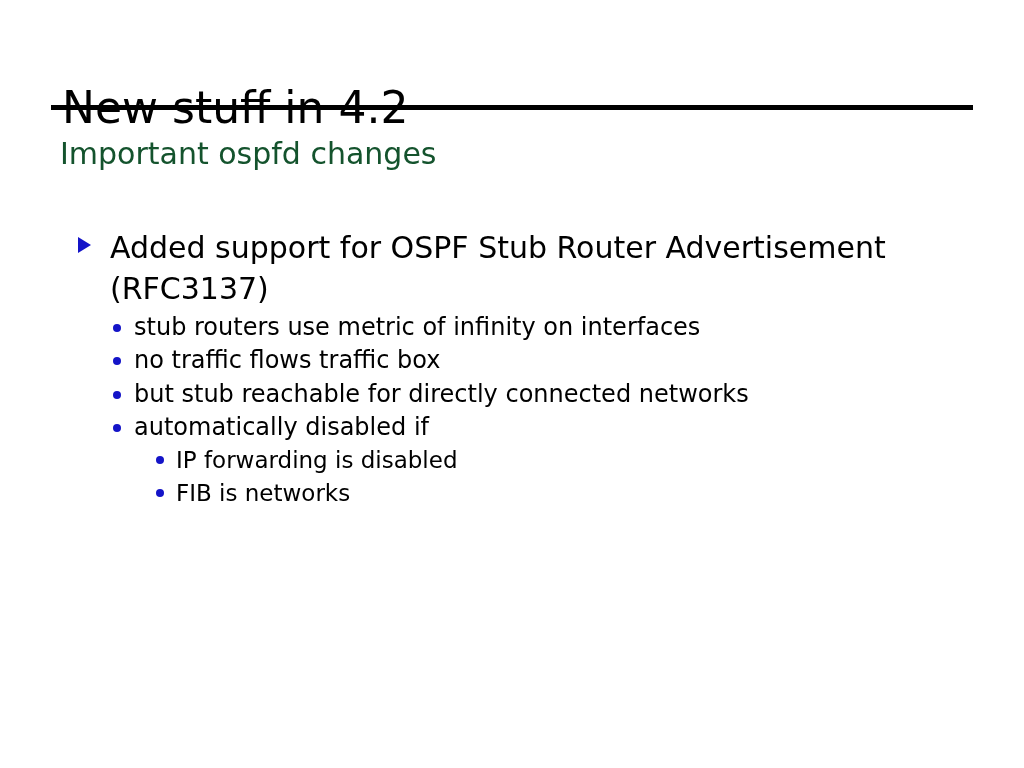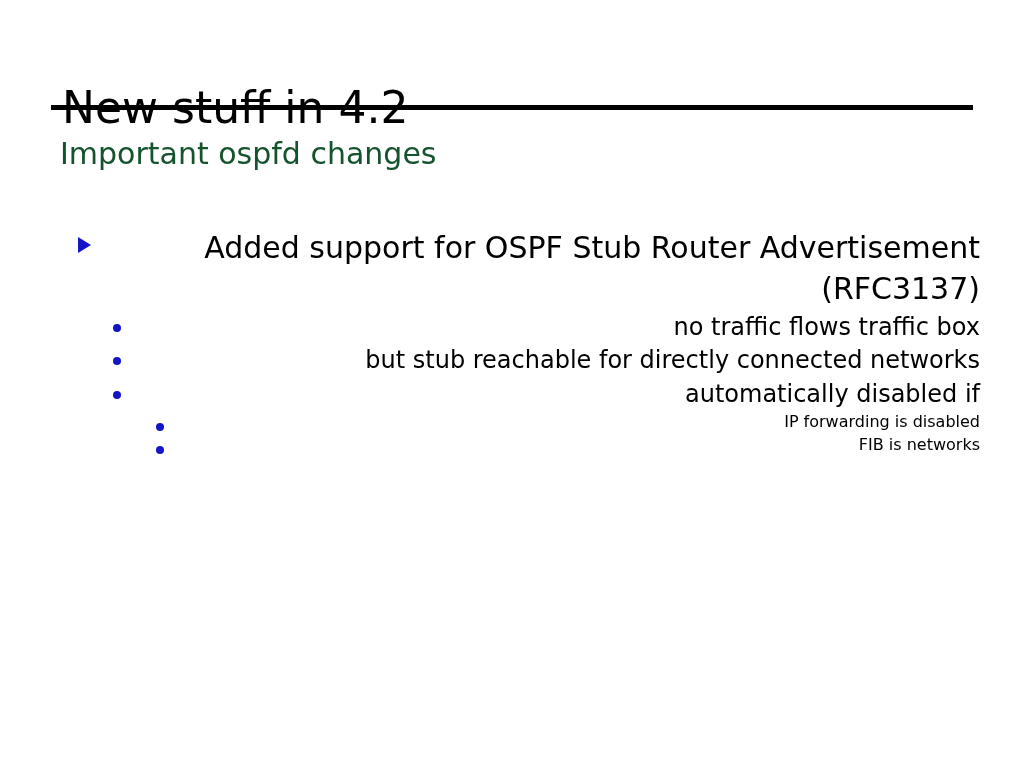--- a/index.html
+++ b/index.html
@@ -80,54 +80,57 @@
     left: 53px;
     top: 13px;
     width: 8px;
     height: 8px;
     border-radius: 50%;
     background: #1414c8;
   }
   .lvl3 {
     position: relative;
     padding-left: 116px;
-    font-size: 16px;
+    font-size: 23px;
     line-height: 1.42;
   }
   .lvl3 .marker {
     position: absolute;
     left: 96px;
     top: 12px;
     width: 8px;
     height: 8px;
     border-radius: 50%;
     background: #1414c8;
   }
   .bullet-text {
     display: block;
-    text-align: right;
   }
 </style>
 </head>
 <body>
 
 <div class="slide">
 
   <h1 class="slide-title">New stuff in 4.2</h1>
   <div class="title-rule"></div>
 
   <div class="subtitle">Important ospfd changes</div>
 
   <div class="content">
 
     <div class="lvl1">
       <span class="marker"></span>
       <span class="bullet-text">Added support for OSPF Stub Router Advertisement (RFC3137)</span>
     </div>
 
+    <div class="lvl2">
+      <span class="marker"></span>
+      <span class="bullet-text">stub routers use metric of infinity on interfaces</span>
+    </div>
 
     <div class="lvl2">
       <span class="marker"></span>
       <span class="bullet-text">no traffic flows traffic box</span>
     </div>
 
     <div class="lvl2">
       <span class="marker"></span>
       <span class="bullet-text">but stub reachable for directly connected networks</span>
     </div>

